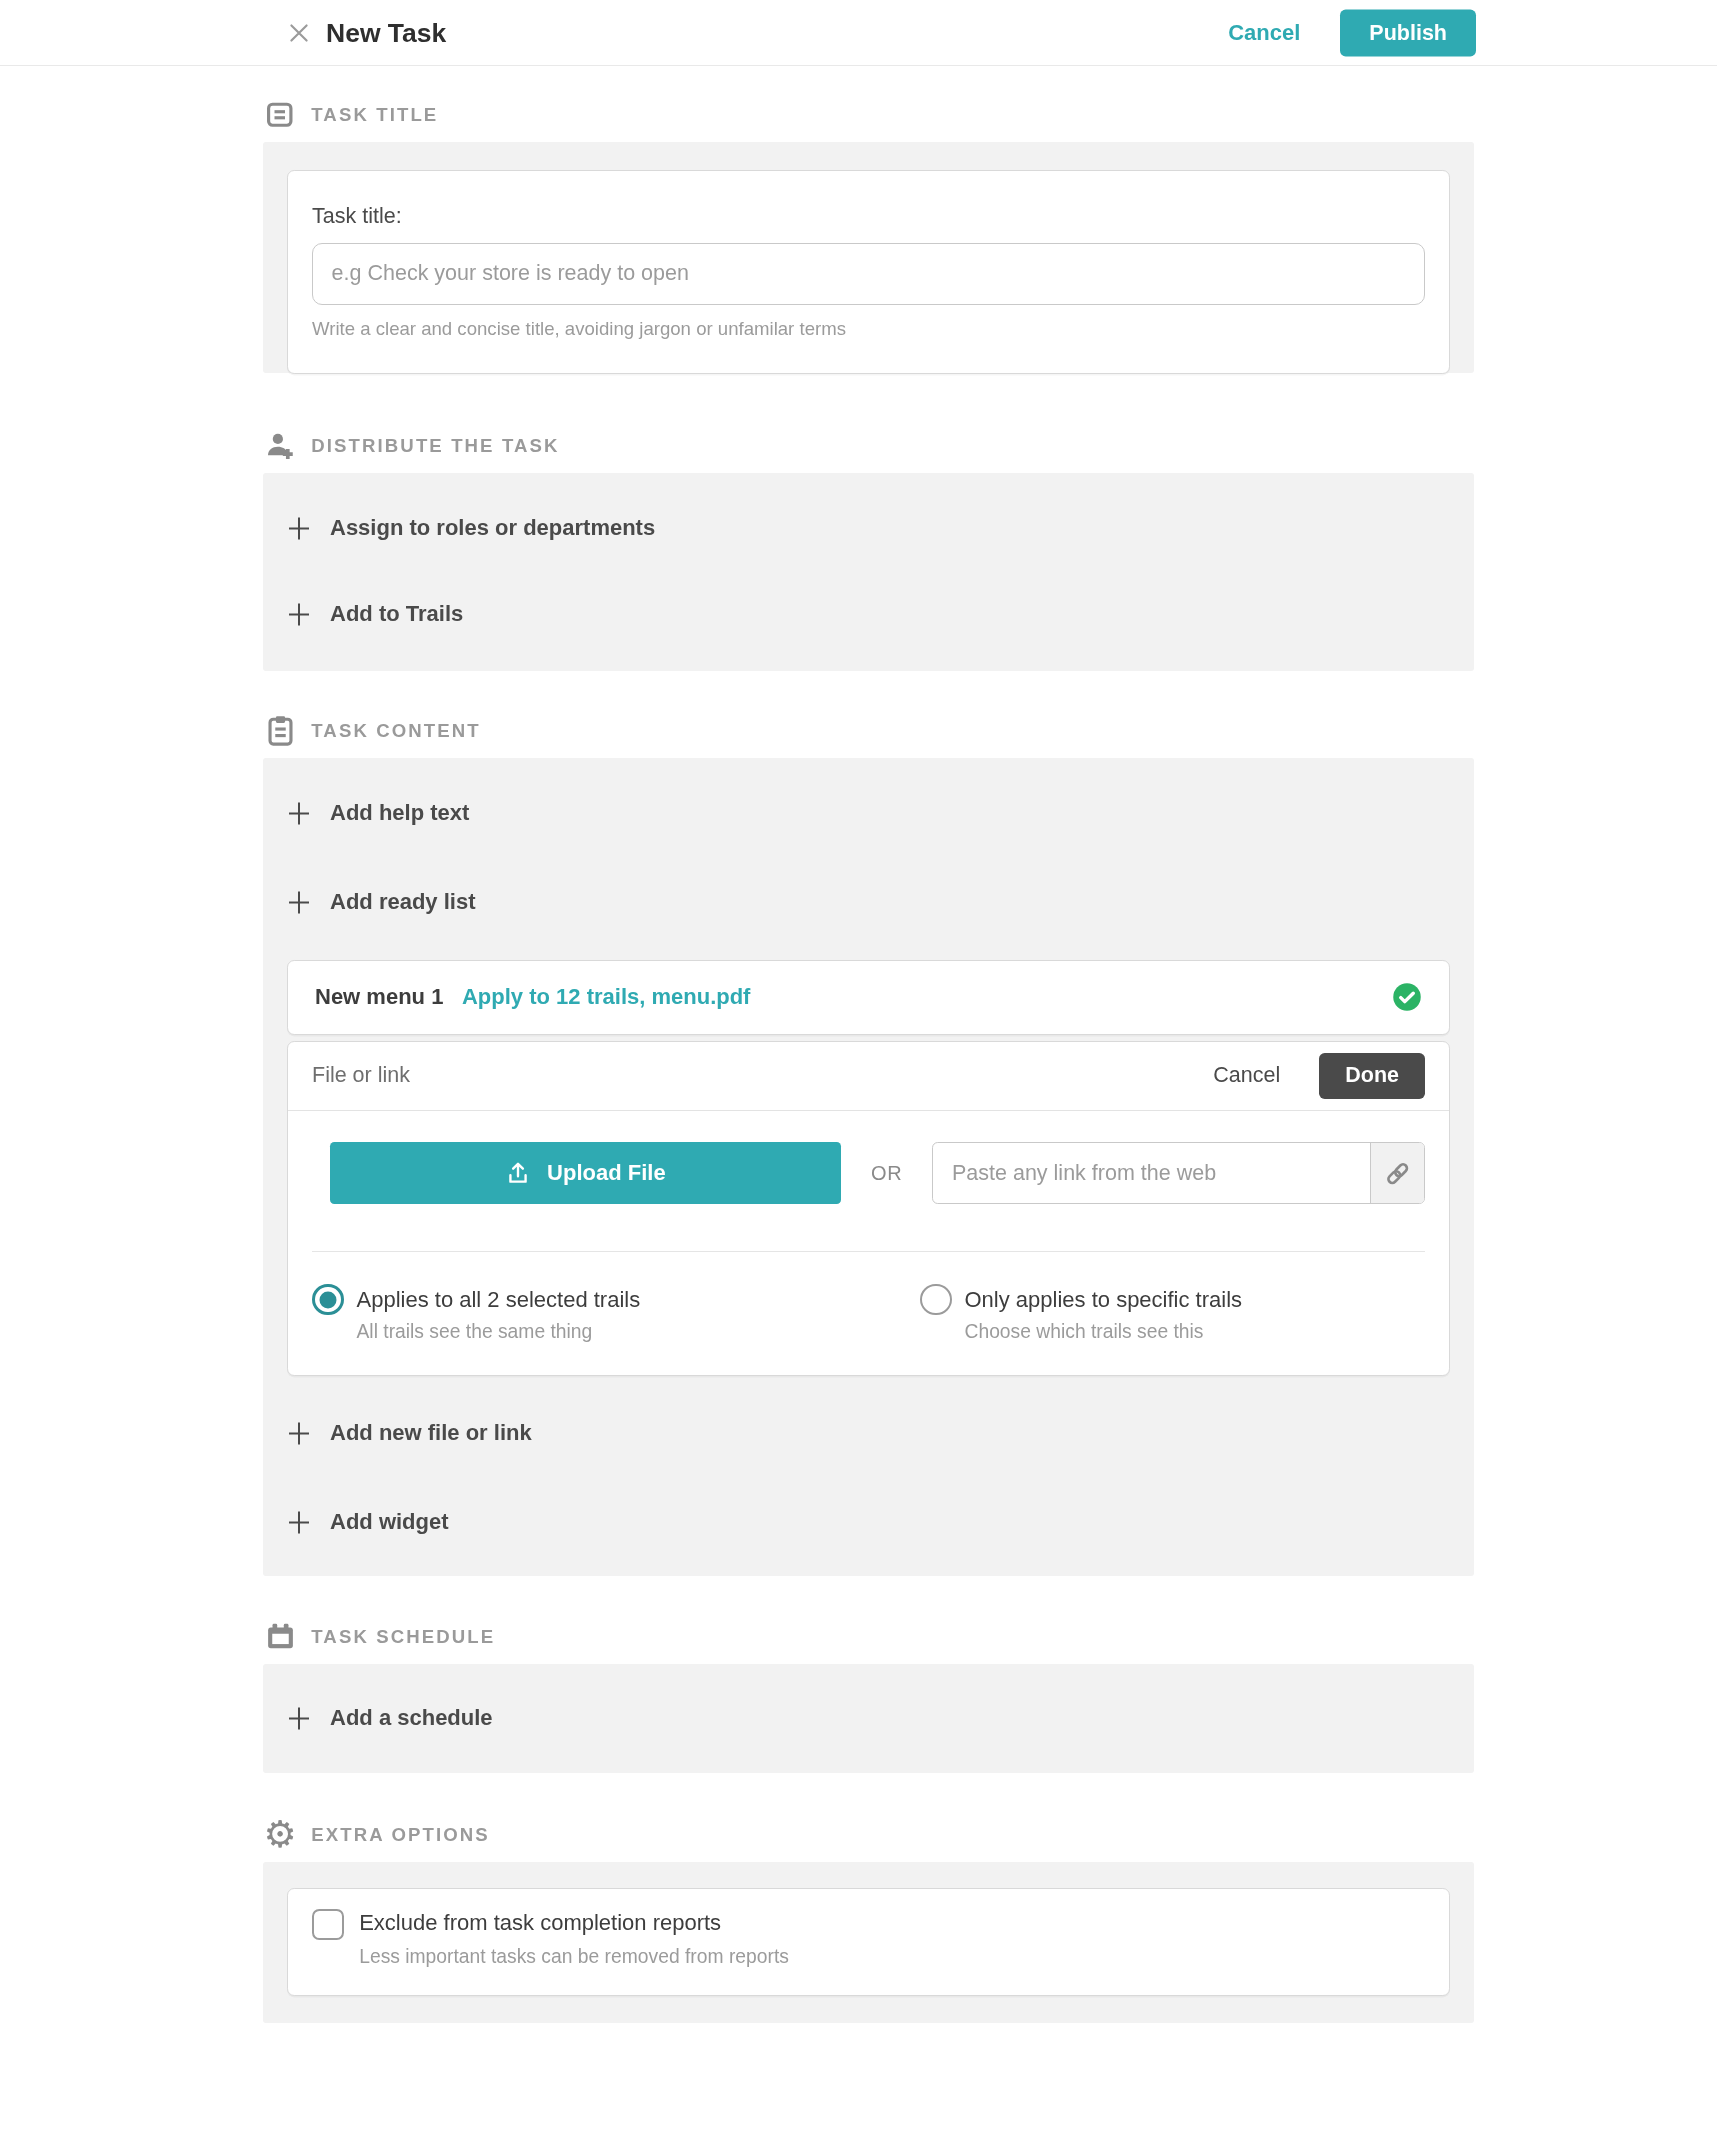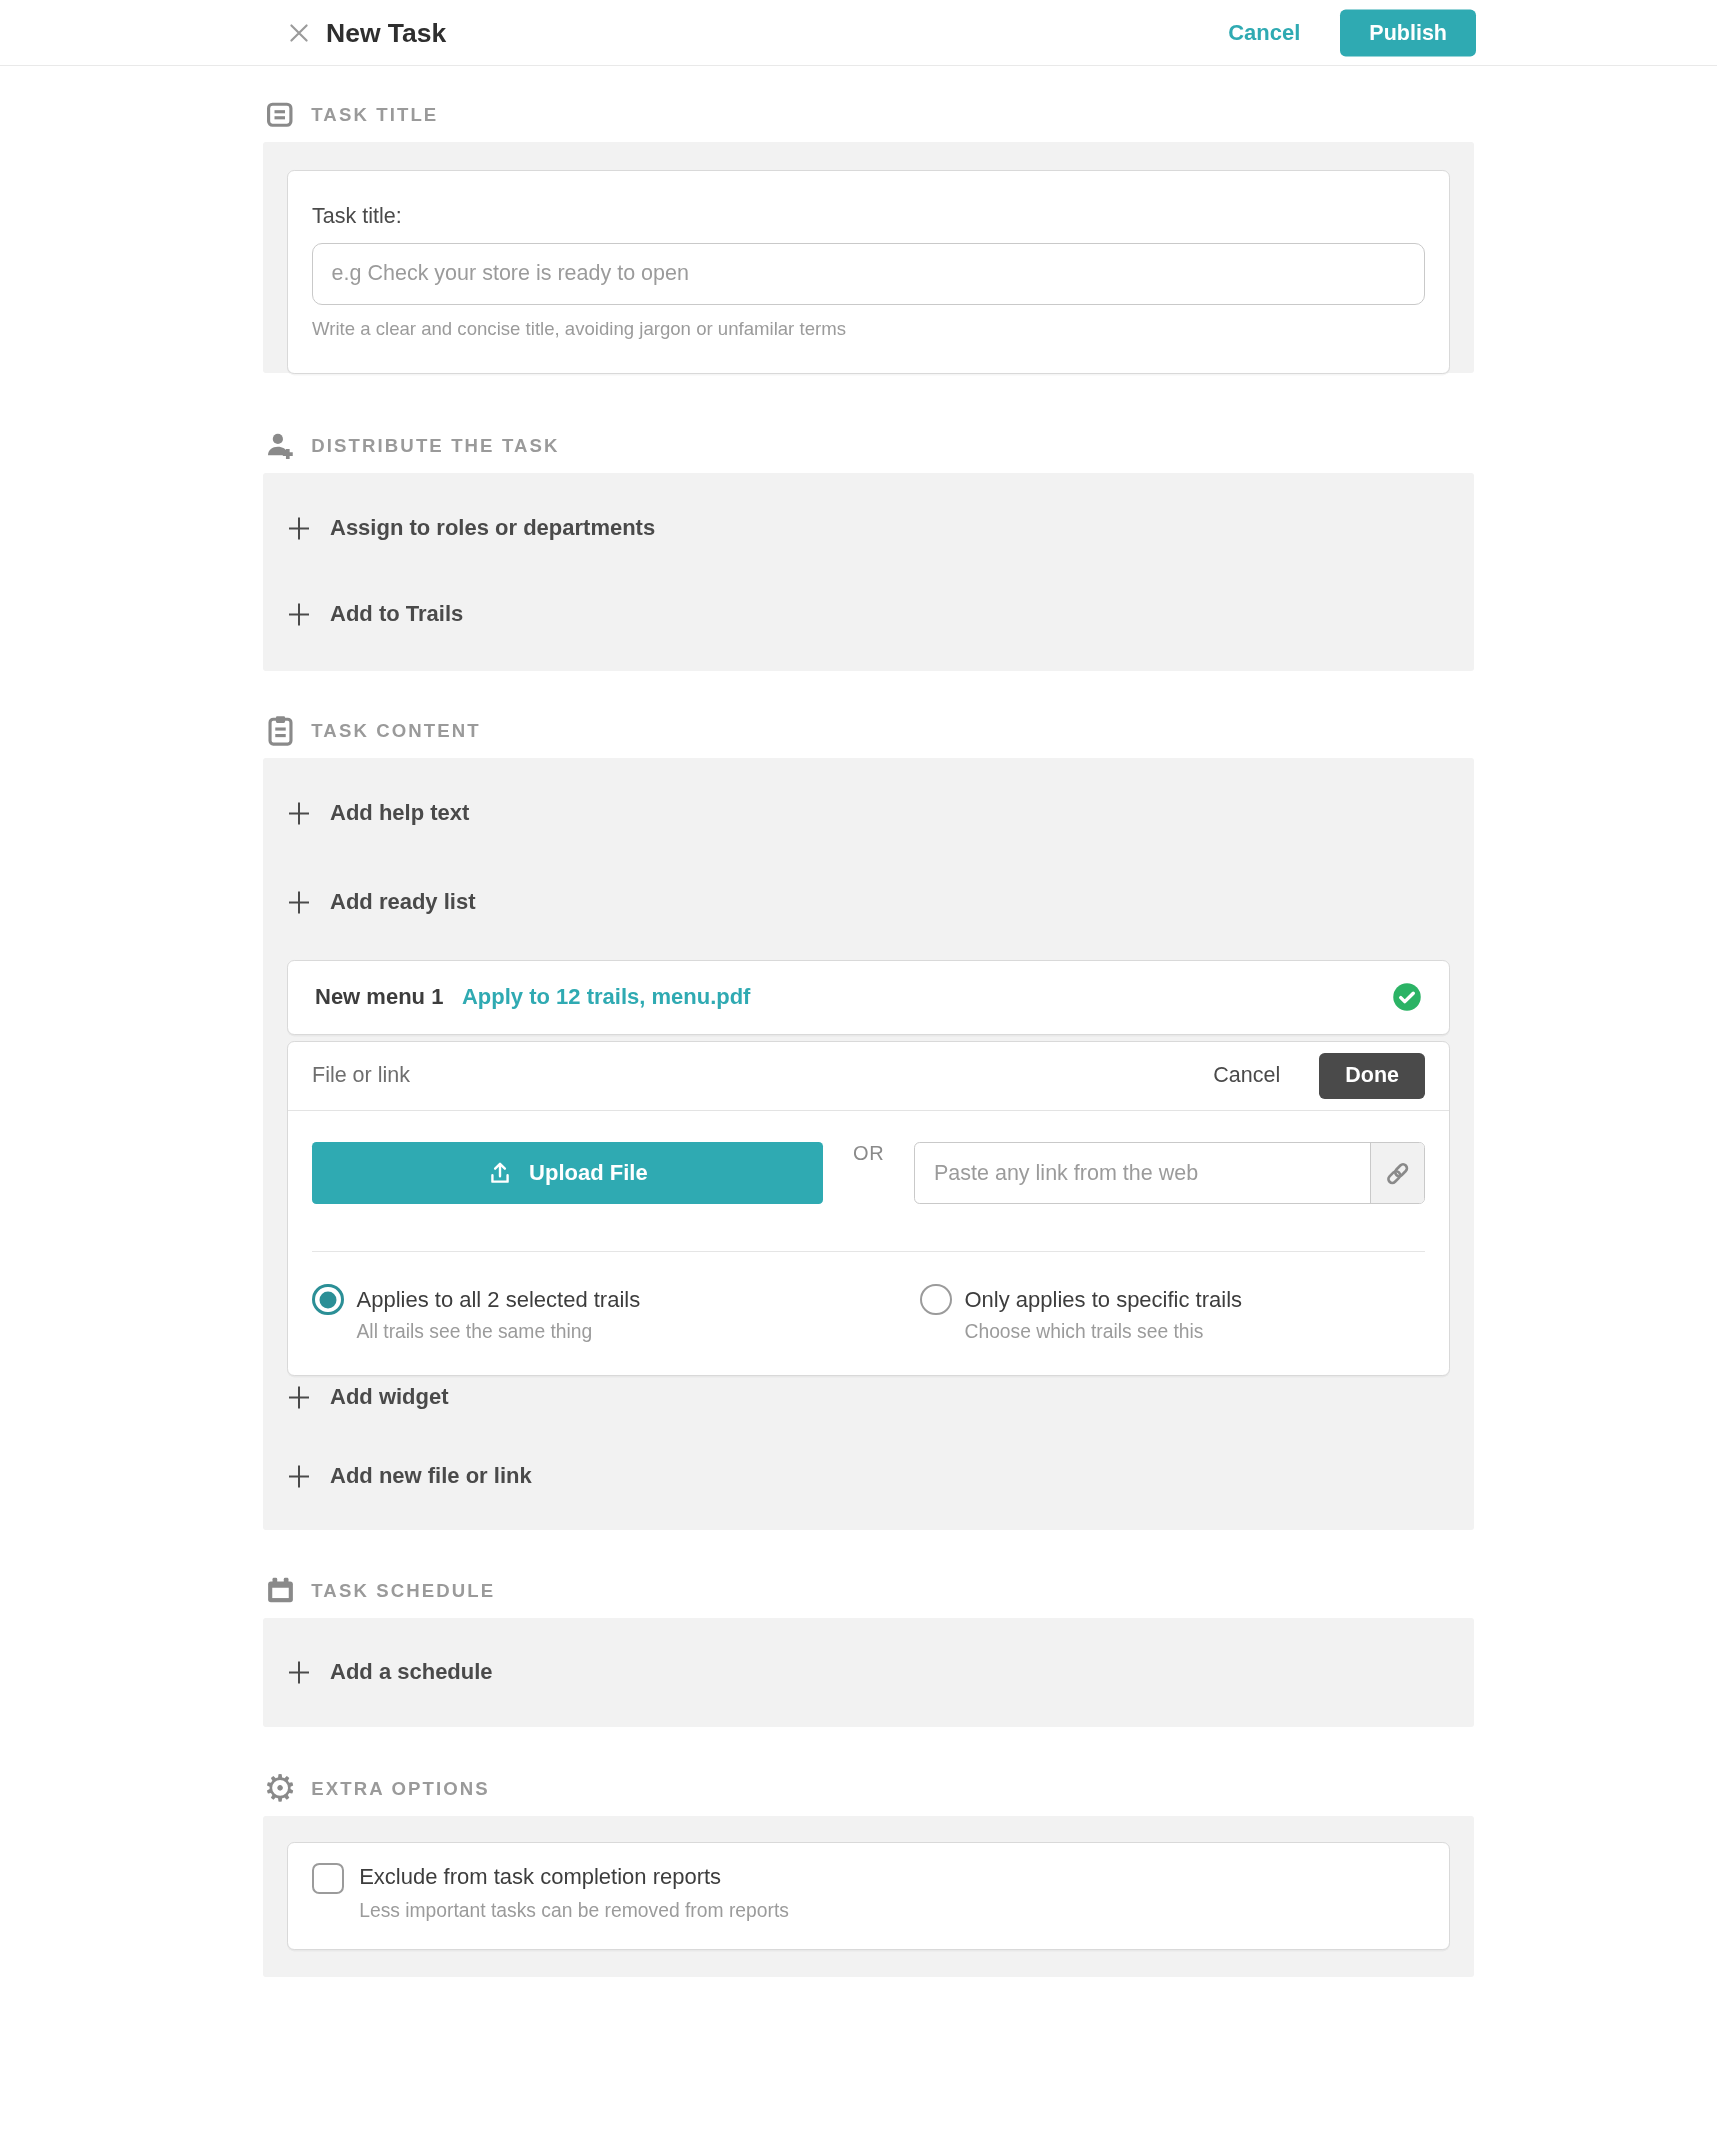--- a/index.html
+++ b/index.html
@@ -56,21 +56,21 @@
   .menu-link { font-size:22px; font-weight:600; color:#2faab2; margin-left:18.6px; }
   .check-circle { margin-left:auto; width:30px; height:30px; }
 
   .card-filelink { margin-top:6.4px; padding-bottom:31.5px; }
   .fl-header { display:flex; align-items:center; height:69px; padding:0 24px; border-bottom:1.4px solid #e3e3e3; }
   .fl-title { font-size:21.5px; color:#6e6e6e; }
   .fl-cancel { margin-left:auto; margin-right:39px; font-size:21.5px; color:#4a4a4a; cursor:pointer; }
   .btn-done { background:#4a4a4a; color:#fff; font-size:21.5px; font-weight:600; border:none; border-radius:5.7px; height:46px; padding:0 26px; cursor:pointer; }
 
   .fl-body { padding:0 24px; }
-  .upload-row { margin-top:31.5px; display:flex; align-items:flex-start; }
+  .upload-row { margin-top:31.5px; display:flex; align-items:center;margin-left:18px; }
   .btn-upload { width:511px; height:62px; background:#2faab2; color:#fff; border:none; border-radius:4.3px; font-size:22px; font-weight:600; display:flex; align-items:center; justify-content:center; gap:15.7px; cursor:pointer; font-family:"Liberation Sans", sans-serif; }
   .or-label { margin:0 30px; font-size:20px; letter-spacing:0.7px; color:#8a8a8a; }
   .link-input-wrap { position:relative; flex:1; height:62px; border:1.4px solid #c9c9c9; border-radius:5.7px; background:#fff; display:flex; align-items:center; }
   .link-input { flex:1; height:100%; border:none; outline:none; background:transparent; padding:0 72px 0 18.6px; font-size:21.5px; color:#4a4a4a; font-family:"Liberation Sans", sans-serif; }
   .link-input::placeholder { color:#9b9b9b; }
   .link-icon-box { position:absolute; right:0; top:0; bottom:0; width:54px; background:#f1f1f1; border-left:1.4px solid #c9c9c9; border-radius:0 4.3px 4.3px 0; display:flex; align-items:center; justify-content:center; cursor:pointer; }
 
   .fl-divider { margin-top:47px; border-top:1.4px solid #e5e5e5; }
 
   .radio-row { display:flex; margin-top:31.5px; }
@@ -255,35 +255,35 @@
                 <span class="radio unselected"></span>
                 <span class="radio-texts">
                   <div class="radio-label">Only applies to specific trails</div>
                   <div class="radio-sub">Choose which trails see this</div>
                 </span>
               </div>
             </div>
           </div>
         </div>
 
+        <div class="add-row" style="margin-top:36px;">
+          <span class="plus">
+            <svg width="24" height="27" viewBox="0 0 24 26">
+                <path d="M12 2v22 M2 13h20" stroke="#4a4a4a" stroke-width="2" fill="none"></path>
+              </svg>
+          </span>
+          <span class="add-label">Add new file or link</span>
+        </div>
         <div class="add-row">
           <span class="plus">
             <svg width="24" height="27" viewBox="0 0 24 26">
                 <path d="M12 2v22 M2 13h20" stroke="#4a4a4a" stroke-width="2" fill="none"></path>
               </svg>
           </span>
           <span class="add-label">Add widget</span>
-        </div>
-        <div class="add-row" style="margin-top:36px;">
-          <span class="plus">
-            <svg width="24" height="27" viewBox="0 0 24 26">
-                <path d="M12 2v22 M2 13h20" stroke="#4a4a4a" stroke-width="2" fill="none"></path>
-              </svg>
-          </span>
-          <span class="add-label">Add new file or link</span>
         </div>
       </div>
     </div>
 
     <div class="section s-sched">
       <div class="section-head">
         <span class="icon">
           <svg width="33" height="33" viewBox="0 0 24 24">
               <rect x="3" y="5.5" width="18" height="15" rx="2" fill="#8a8a8a"></rect>
               <rect x="6" y="10" width="12" height="7.5" fill="#fff"></rect>

